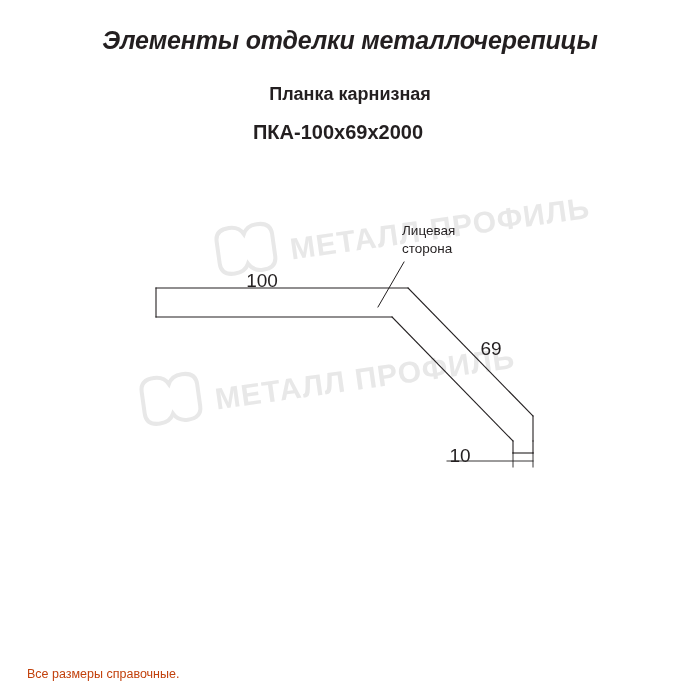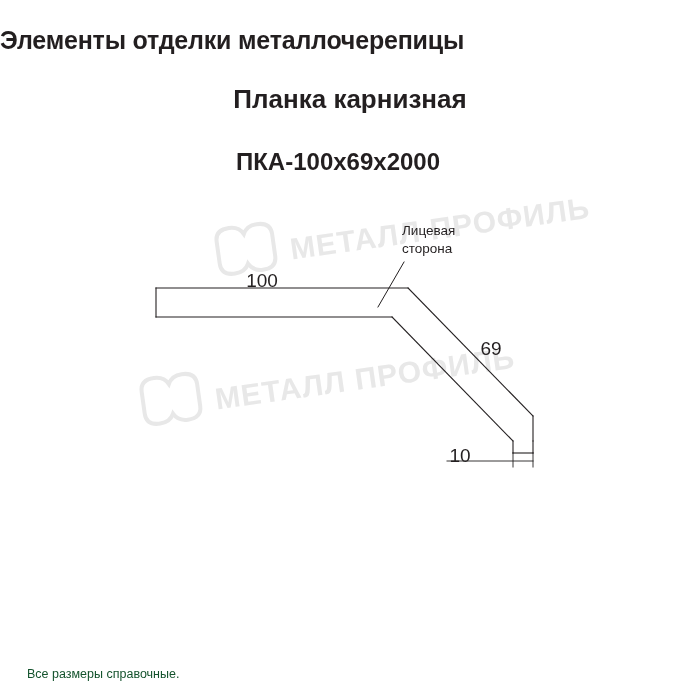--- a/index.html
+++ b/index.html
@@ -18,45 +18,46 @@
   .page {
     position: relative;
     width: 700px;
     height: 700px;
   }
   .title {
     position: absolute;
     top: 26px;
     left: 0;
     width: 700px;
+    text-align: center;
     font-size: 25px;
     font-weight: bold;
     letter-spacing: -0.2px;
     color: #231f20;
+    font-style: italic;
   }
   .subtitle {
     position: absolute;
     top: 84px;
     left: 0;
     width: 700px;
     text-align: center;
-    font-size: 26px;
+    font-size: 18px;
     font-weight: bold;
     color: #231f20;
   }
   .code {
     position: absolute;
     top: 121px;
     left: 0;
     width: 676px;
     text-align: center;
-    font-size: 24px;
+    font-size: 20px;
     font-weight: bold;
     color: #231f20;
-    margin-top: 27px;
   }
   .drawing {
     position: absolute;
     top: 170px;
     left: 0;
     width: 700px;
     height: 400px;
   }
   .watermarks {
     position: absolute;
@@ -65,21 +66,21 @@
     width: 700px;
     height: 400px;
     pointer-events: none;
   }
   .footer {
     position: absolute;
     left: 27px;
     bottom: 16px;
     font-size: 12.5px;
     line-height: 19px;
-    color: #14532d;
+    color: #c2410c;
   }
   .footer div {
     white-space: nowrap;
   }
   svg text {
     font-family: "Liberation Sans", sans-serif;
     fill: #231f20;
   }
   .dimtext {
     font-size: 19px;

